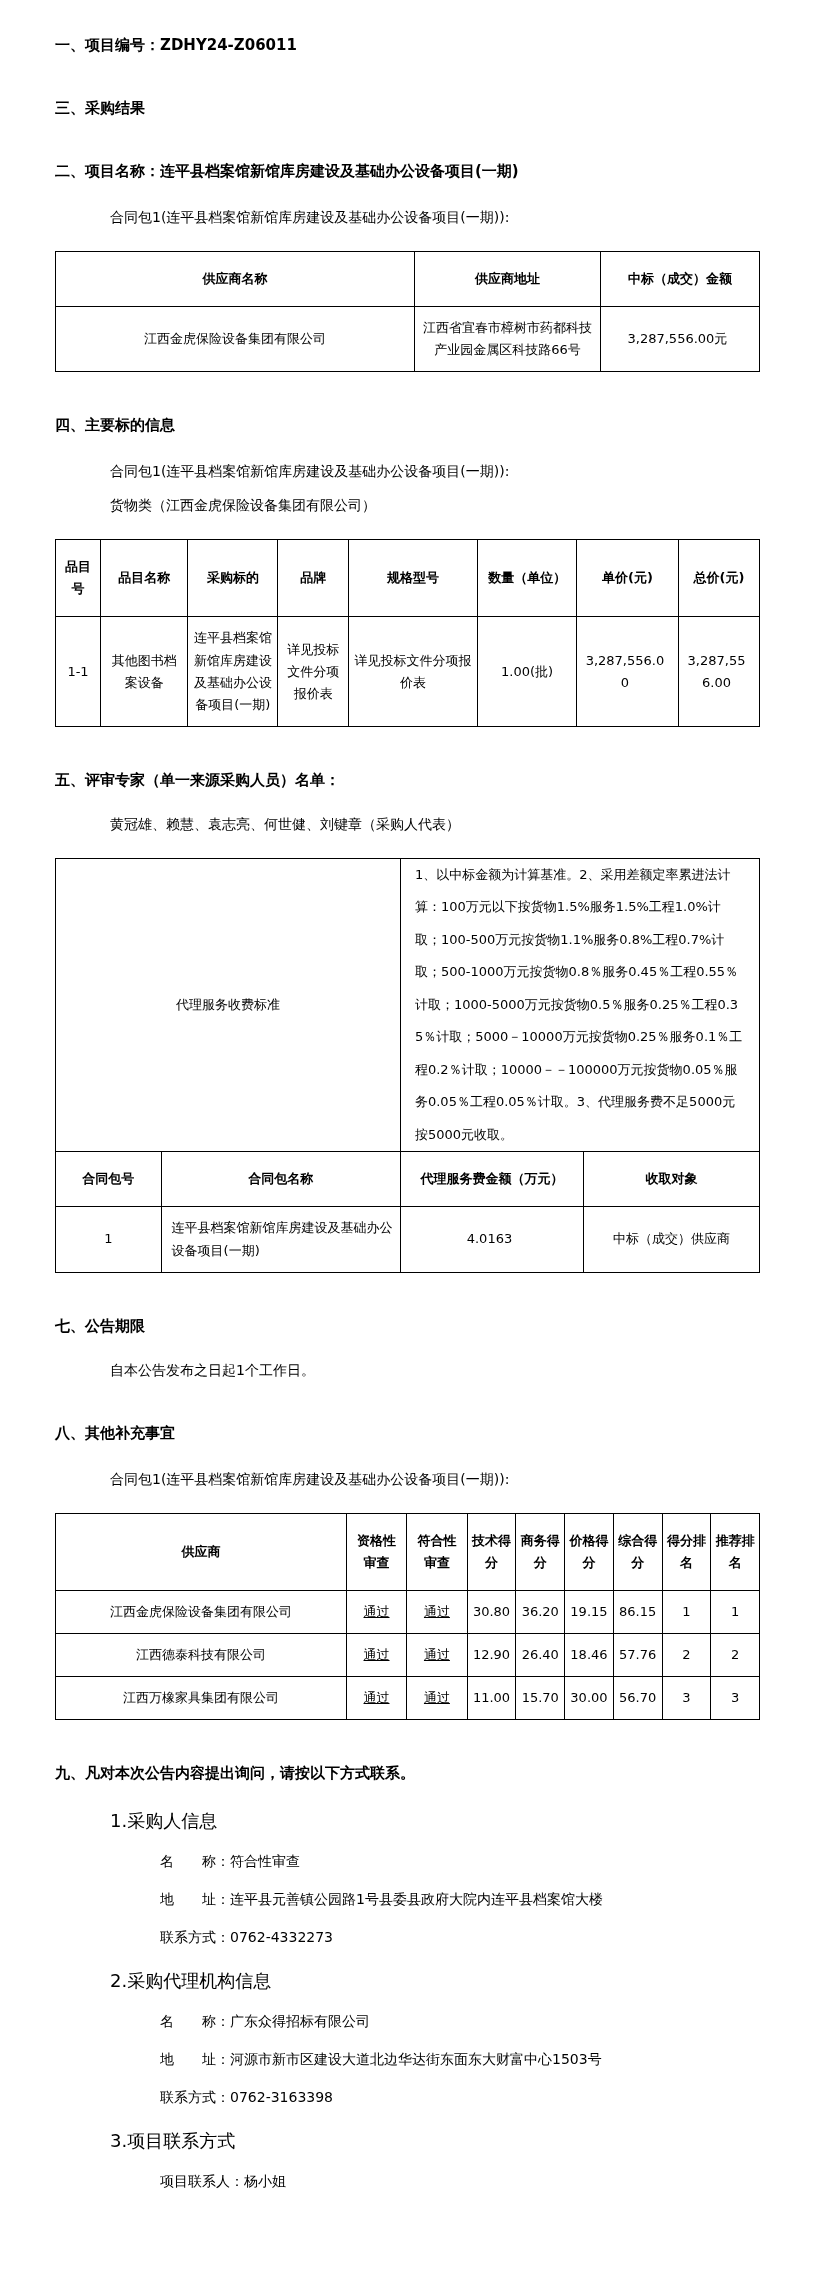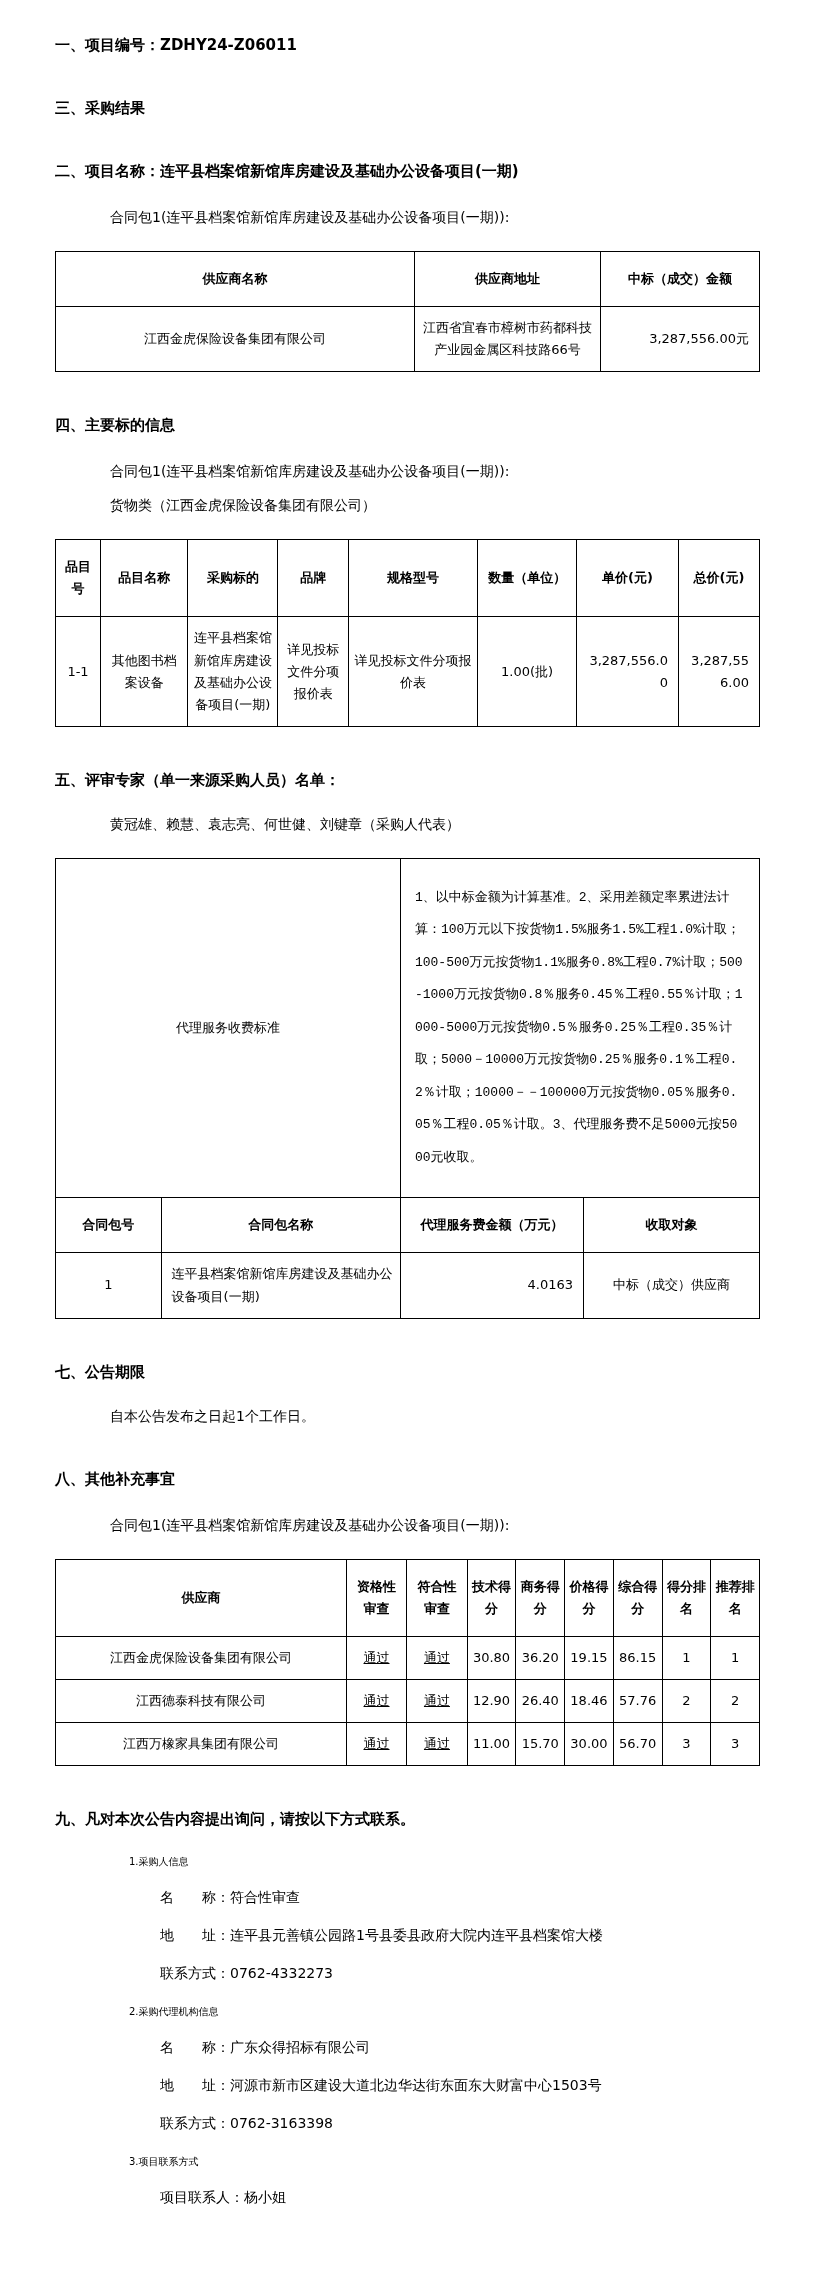--- a/index.html
+++ b/index.html
@@ -13,28 +13,28 @@
   .sec-title { font-size:15px; font-weight:bold; margin:44px 0 0 0; }
   .sec-title:first-child { margin-top:20px; }
   .pkg { font-size:14px; margin:28px 0 0 55px; }
   .subline { font-size:14px; margin:16px 0 0 55px; }
   table.tbl { border-collapse:collapse; width:100%; margin-top:24px; table-layout:fixed; }
   .tbl th, .tbl td {
     border:1px solid #000; text-align:center; vertical-align:middle;
     font-size:13px; padding:10px 5px; line-height:1.7; word-break:break-all;
   }
   .tbl th { font-weight:bold; padding:16px 4px; }
-  .tbl td.num { text-align:right; padding-right:10px; }
+  .tbl td.num { text-align:center; padding-right:10px; }
   .tbl td.left { text-align:left; padding-left:10px; }
-  .fee-text { text-align:left !important; padding:23px 14px !important; line-height:2.5 !important; font-size:13.5px;font-family:Liberation Mono, monospace; }
+  .fee-text { text-align:left !important; padding:0 14px !important; line-height:2.5 !important; font-size:13.5px; }
   .pass { text-decoration:underline; }
   .names { font-size:14px; margin:26px 0 0 55px; }
   .period-text { font-size:14px; margin:26px 0 12px 55px; }
   .contact-block { margin-top:26px; }
-  .c1 { font-size:10px; margin:22px 0 0 74px; }
+  .c1 { font-size:18px; margin:22px 0 0 55px; }
   .c2 { font-size:14px; margin:20px 0 0 105px; }
   
   col.w-res1{width:51%} col.w-res2{width:26.4%} col.w-res3{width:22.6%}
   col.w-i1{width:6.4%} col.w-i2{width:12.4%} col.w-i3{width:12.8%} col.w-i4{width:10%}
   col.w-i5{width:18.4%} col.w-i6{width:14%} col.w-i7{width:14.5%} col.w-i8{width:11.5%}
   col.w-f1{width:15%} col.w-f2{width:34%} col.w-f3{width:26%} col.w-f4{width:25%}
   col.w-s1{width:38.5%} col.w-s2{width:8%} col.w-s3{width:8%}
   col.w-sn{width:6.45%}
 </style>
 </head>

